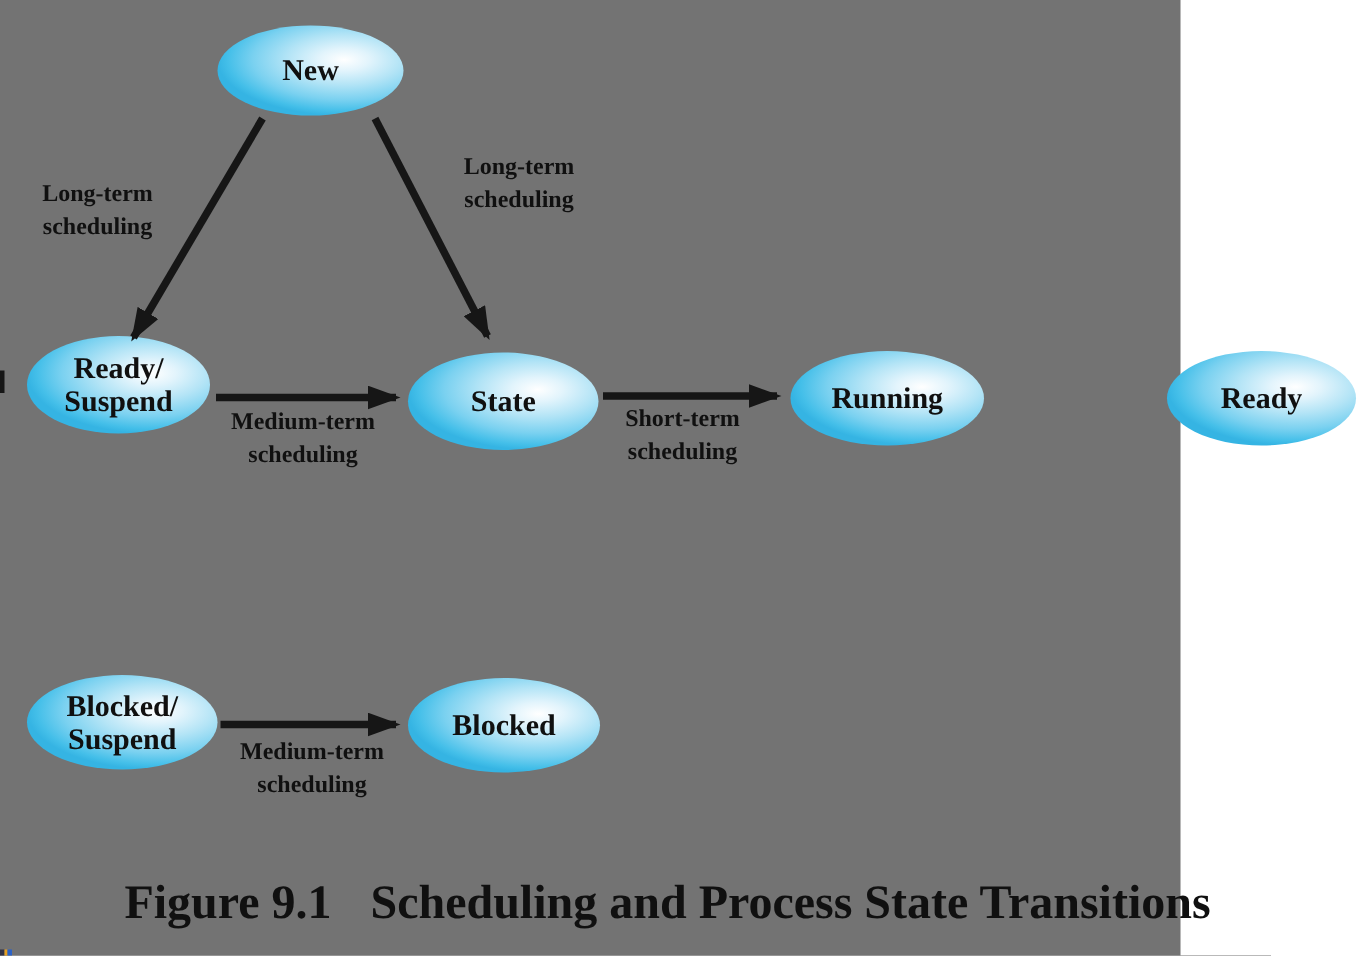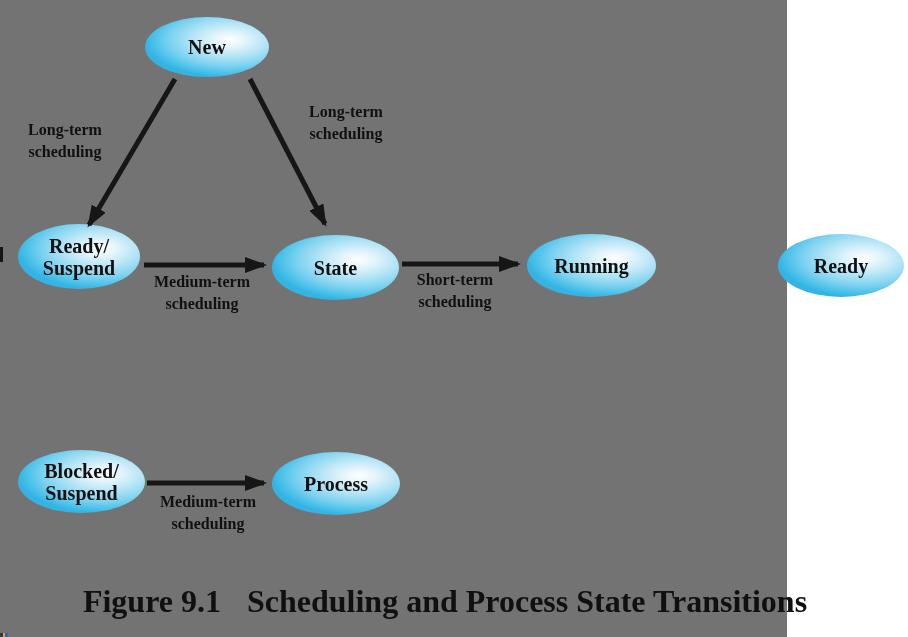--- a/index.html
+++ b/index.html
@@ -85,21 +85,21 @@
   <div class="state" style="left:778px; top:234px; width:126px; height:63px;">
     <span>Ready</span>
   </div>
 
   <div class="state" style="left:18px; top:450px; width:127px; height:63px;">
     <span>Blocked/</span>
     <span>Suspend</span>
   </div>
 
   <div class="state" style="left:272px; top:452px; width:128px; height:63px;">
-    <span>Process</span>
+    <span>Blocked</span>
   </div>
 
   <svg id="arrow-layer" viewBox="0 0 908 637" xmlns="http://www.w3.org/2000/svg">
     <defs>
       <marker id="ah" viewBox="0 0 22 16" refX="19" refY="8" markerWidth="22" markerHeight="16" markerUnits="userSpaceOnUse" orient="auto">
         <path d="M0,0 L22,8 L0,16 Z" fill="#161616"></path>
       </marker>
     </defs>
     <line x1="175" y1="79" x2="89" y2="225" stroke="#161616" stroke-width="5" marker-end="url(#ah)"></line>
     <line x1="250" y1="79" x2="325" y2="224" stroke="#161616" stroke-width="5" marker-end="url(#ah)"></line>

